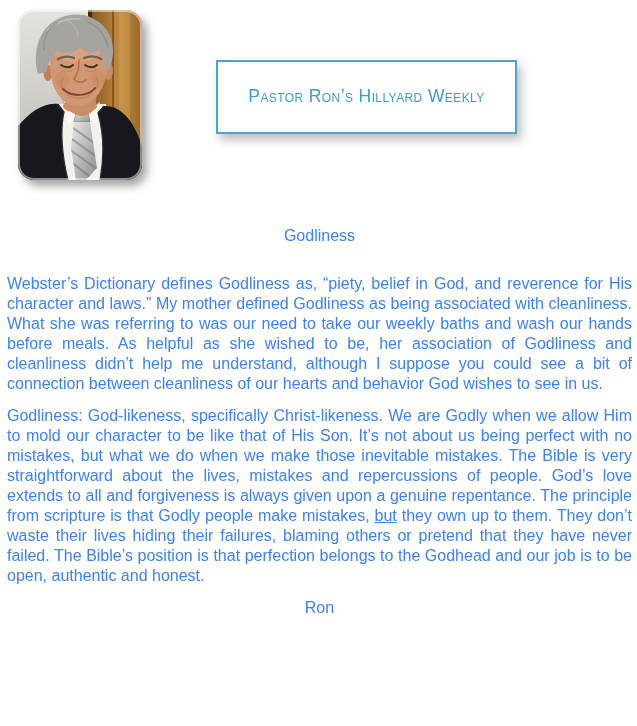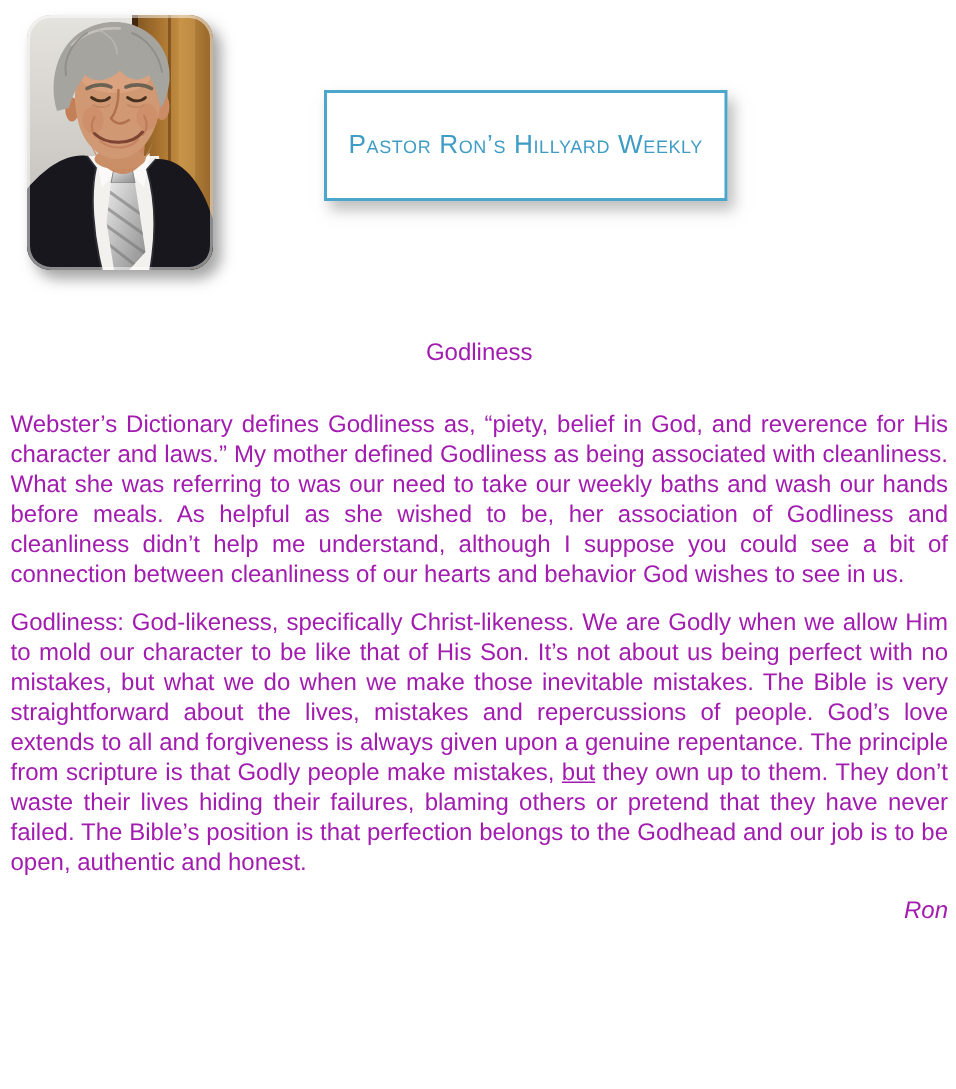--- a/index.html
+++ b/index.html
@@ -16,48 +16,48 @@
     width: 124px; height: 170px;
     border-radius: 16px; overflow: hidden;
     box-shadow: 5px 6px 9px rgba(105,105,105,0.6);
     background: #d8d6d1;
   }
   .photo-frame svg { display: block; width: 100%; height: 100%; }
 
   
   .title-box {
     position: absolute; left: 216px; top: 60px;
-    width: 269px; height: 74px; box-sizing: border-box;
+    width: 301px; height: 74px; box-sizing: border-box;
     background: #ffffff;
     border: 2px solid #4ba6c9;
     box-shadow: 4px 6px 9px rgba(125,125,125,0.5);
     display: flex; flex-direction: row;
     align-items: center; justify-content: center; gap: 9px;
   }
   .title-line {
     font-variant: small-caps;
     color: #3f9dc5;
     font-size: 17.5px;
     letter-spacing: 0.4px;
     line-height: 1;
     white-space: nowrap;
   }
 
   
   .article {
     position: absolute; left: 7px; top: 226px; width: 625px;
-    color: #a21caf;
+    color: #3b82f6;
   }
   .article p {
     margin: 0 0 12px 0;
     font-size: 16px; line-height: 20px;
     text-align: justify;
   }
   .article p.heading { text-align: center; margin-bottom: 28px; }
-  .article p.signature { margin: 3px 0 0 0; text-align: right; font-style: italic; }
+  .article p.signature { margin: 3px 0 0 0; text-align: center; }
   .u { text-decoration: underline; }
 </style>
 </head>
 <body>
 
 <div class="page">
 
   <div class="photo-frame">
     <svg viewBox="0 0 124 170" xmlns="http://www.w3.org/2000/svg">
       <defs>

